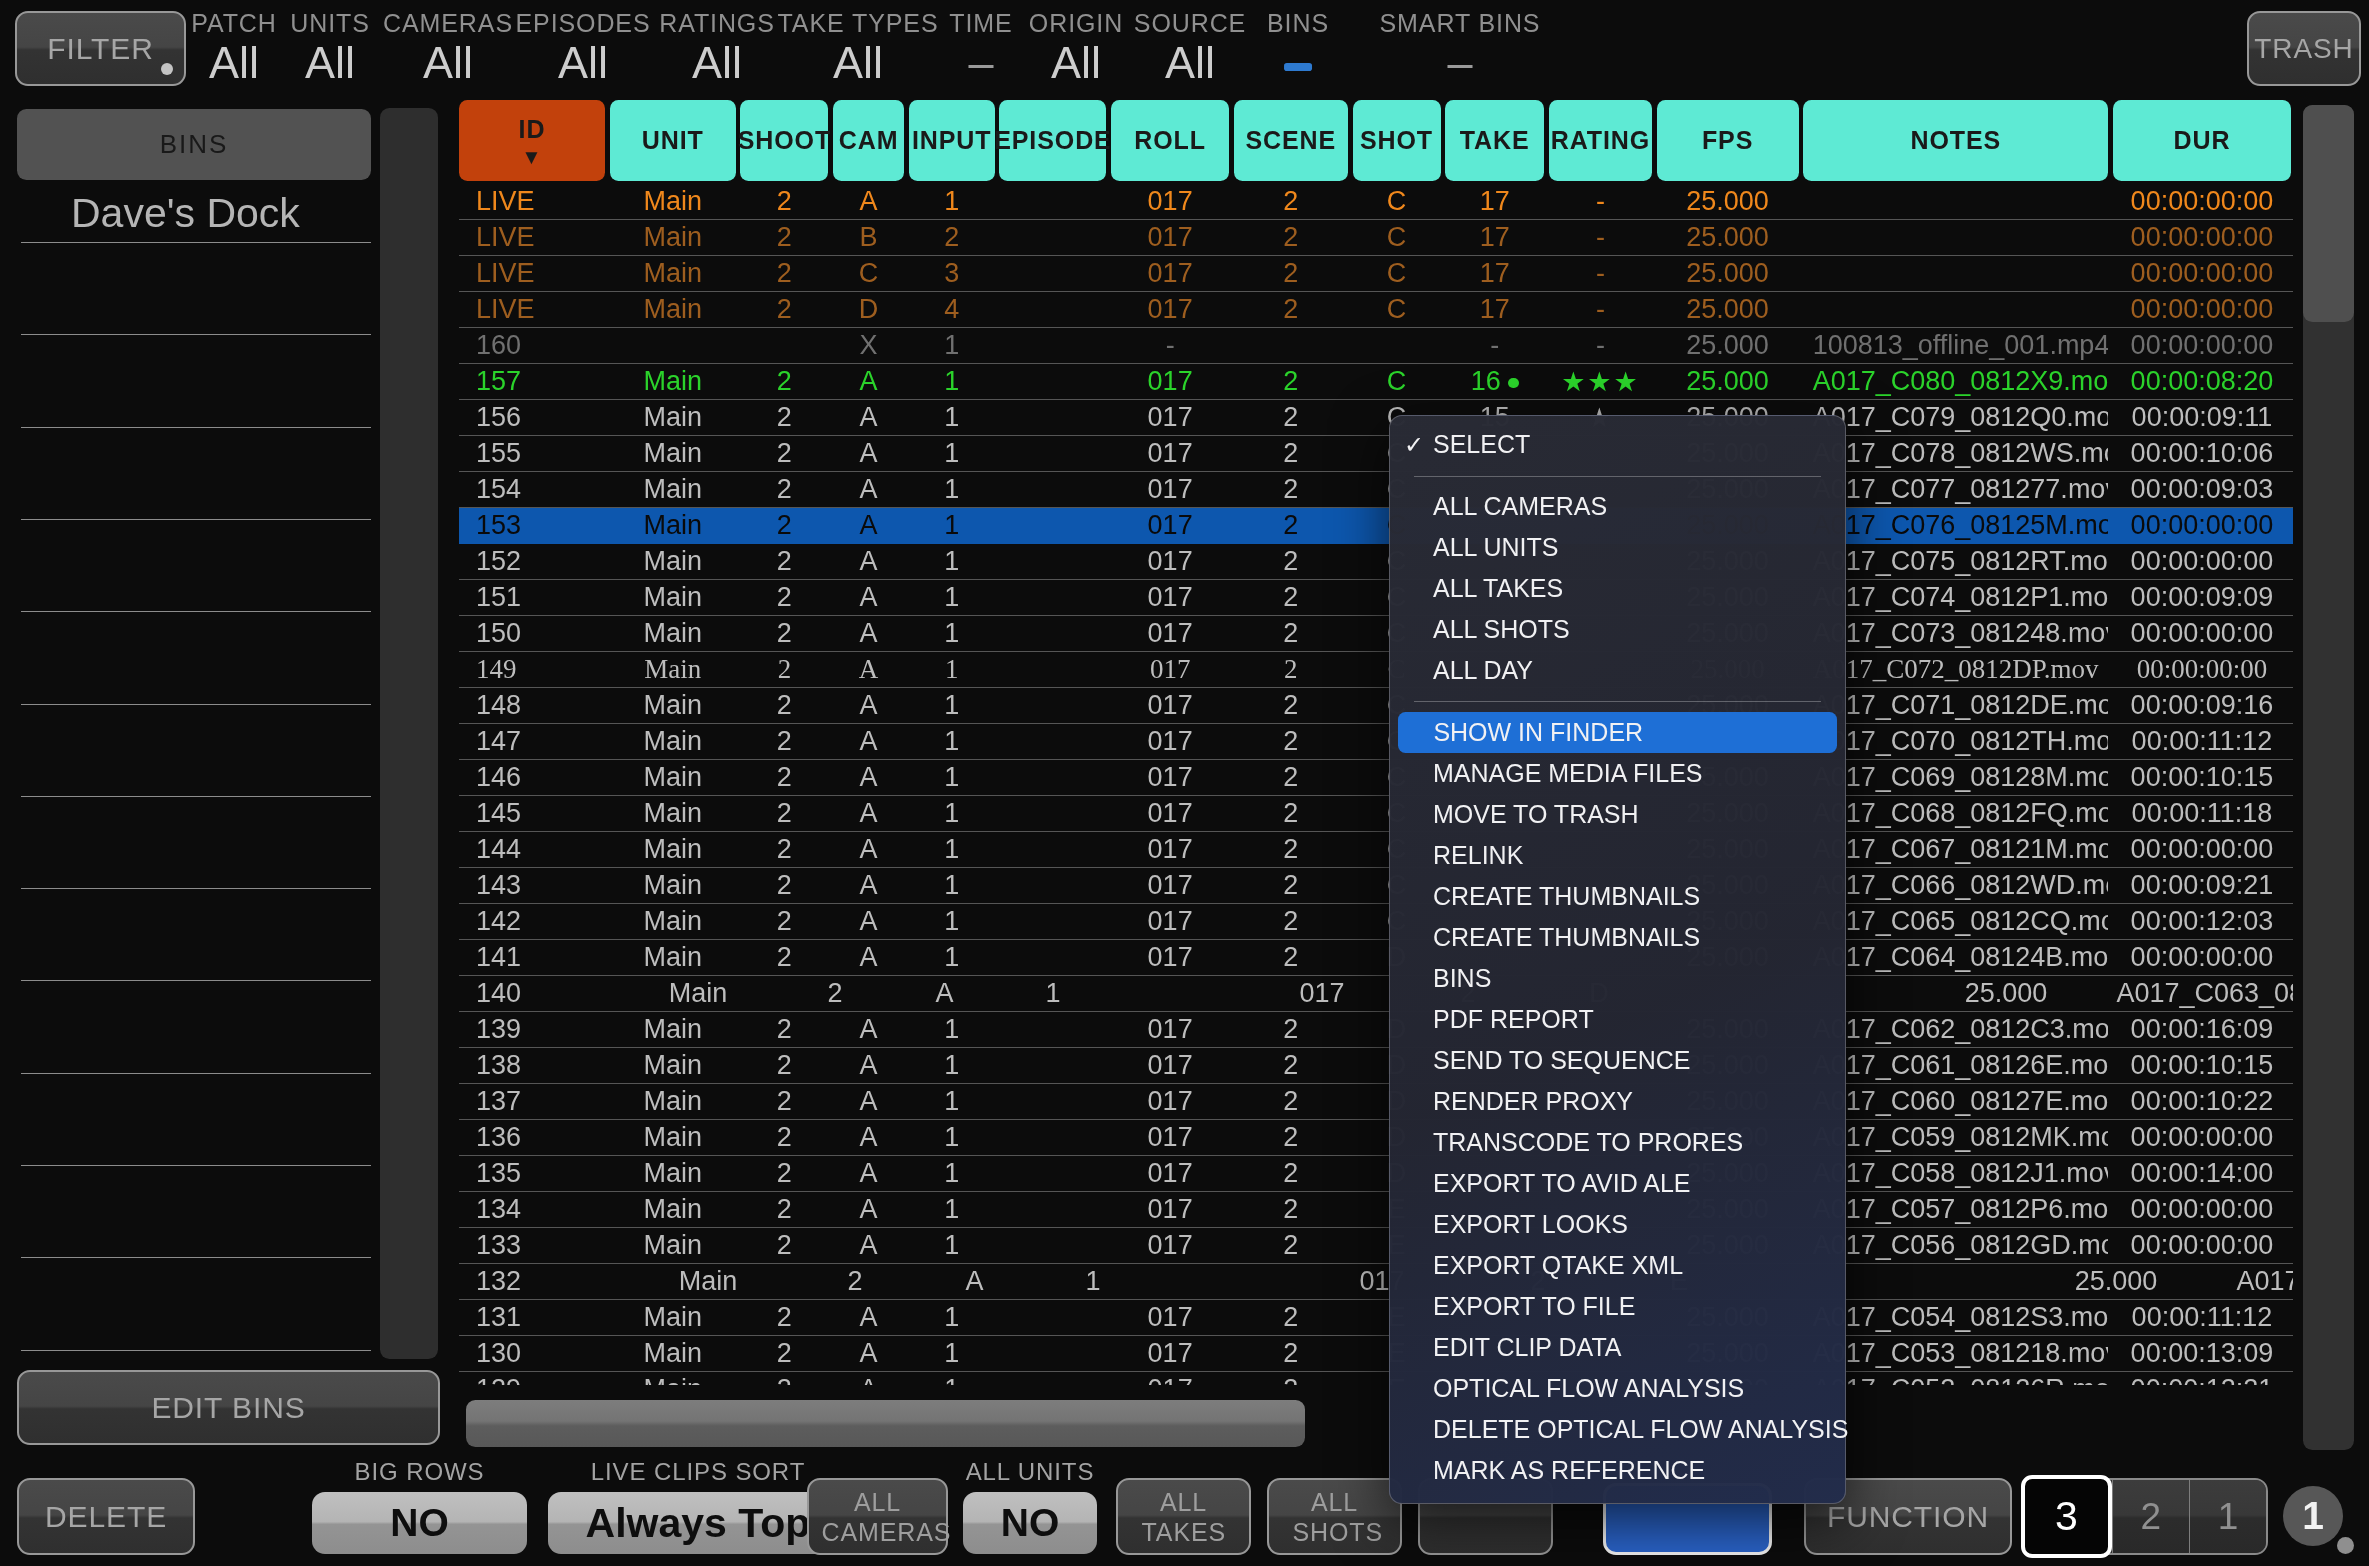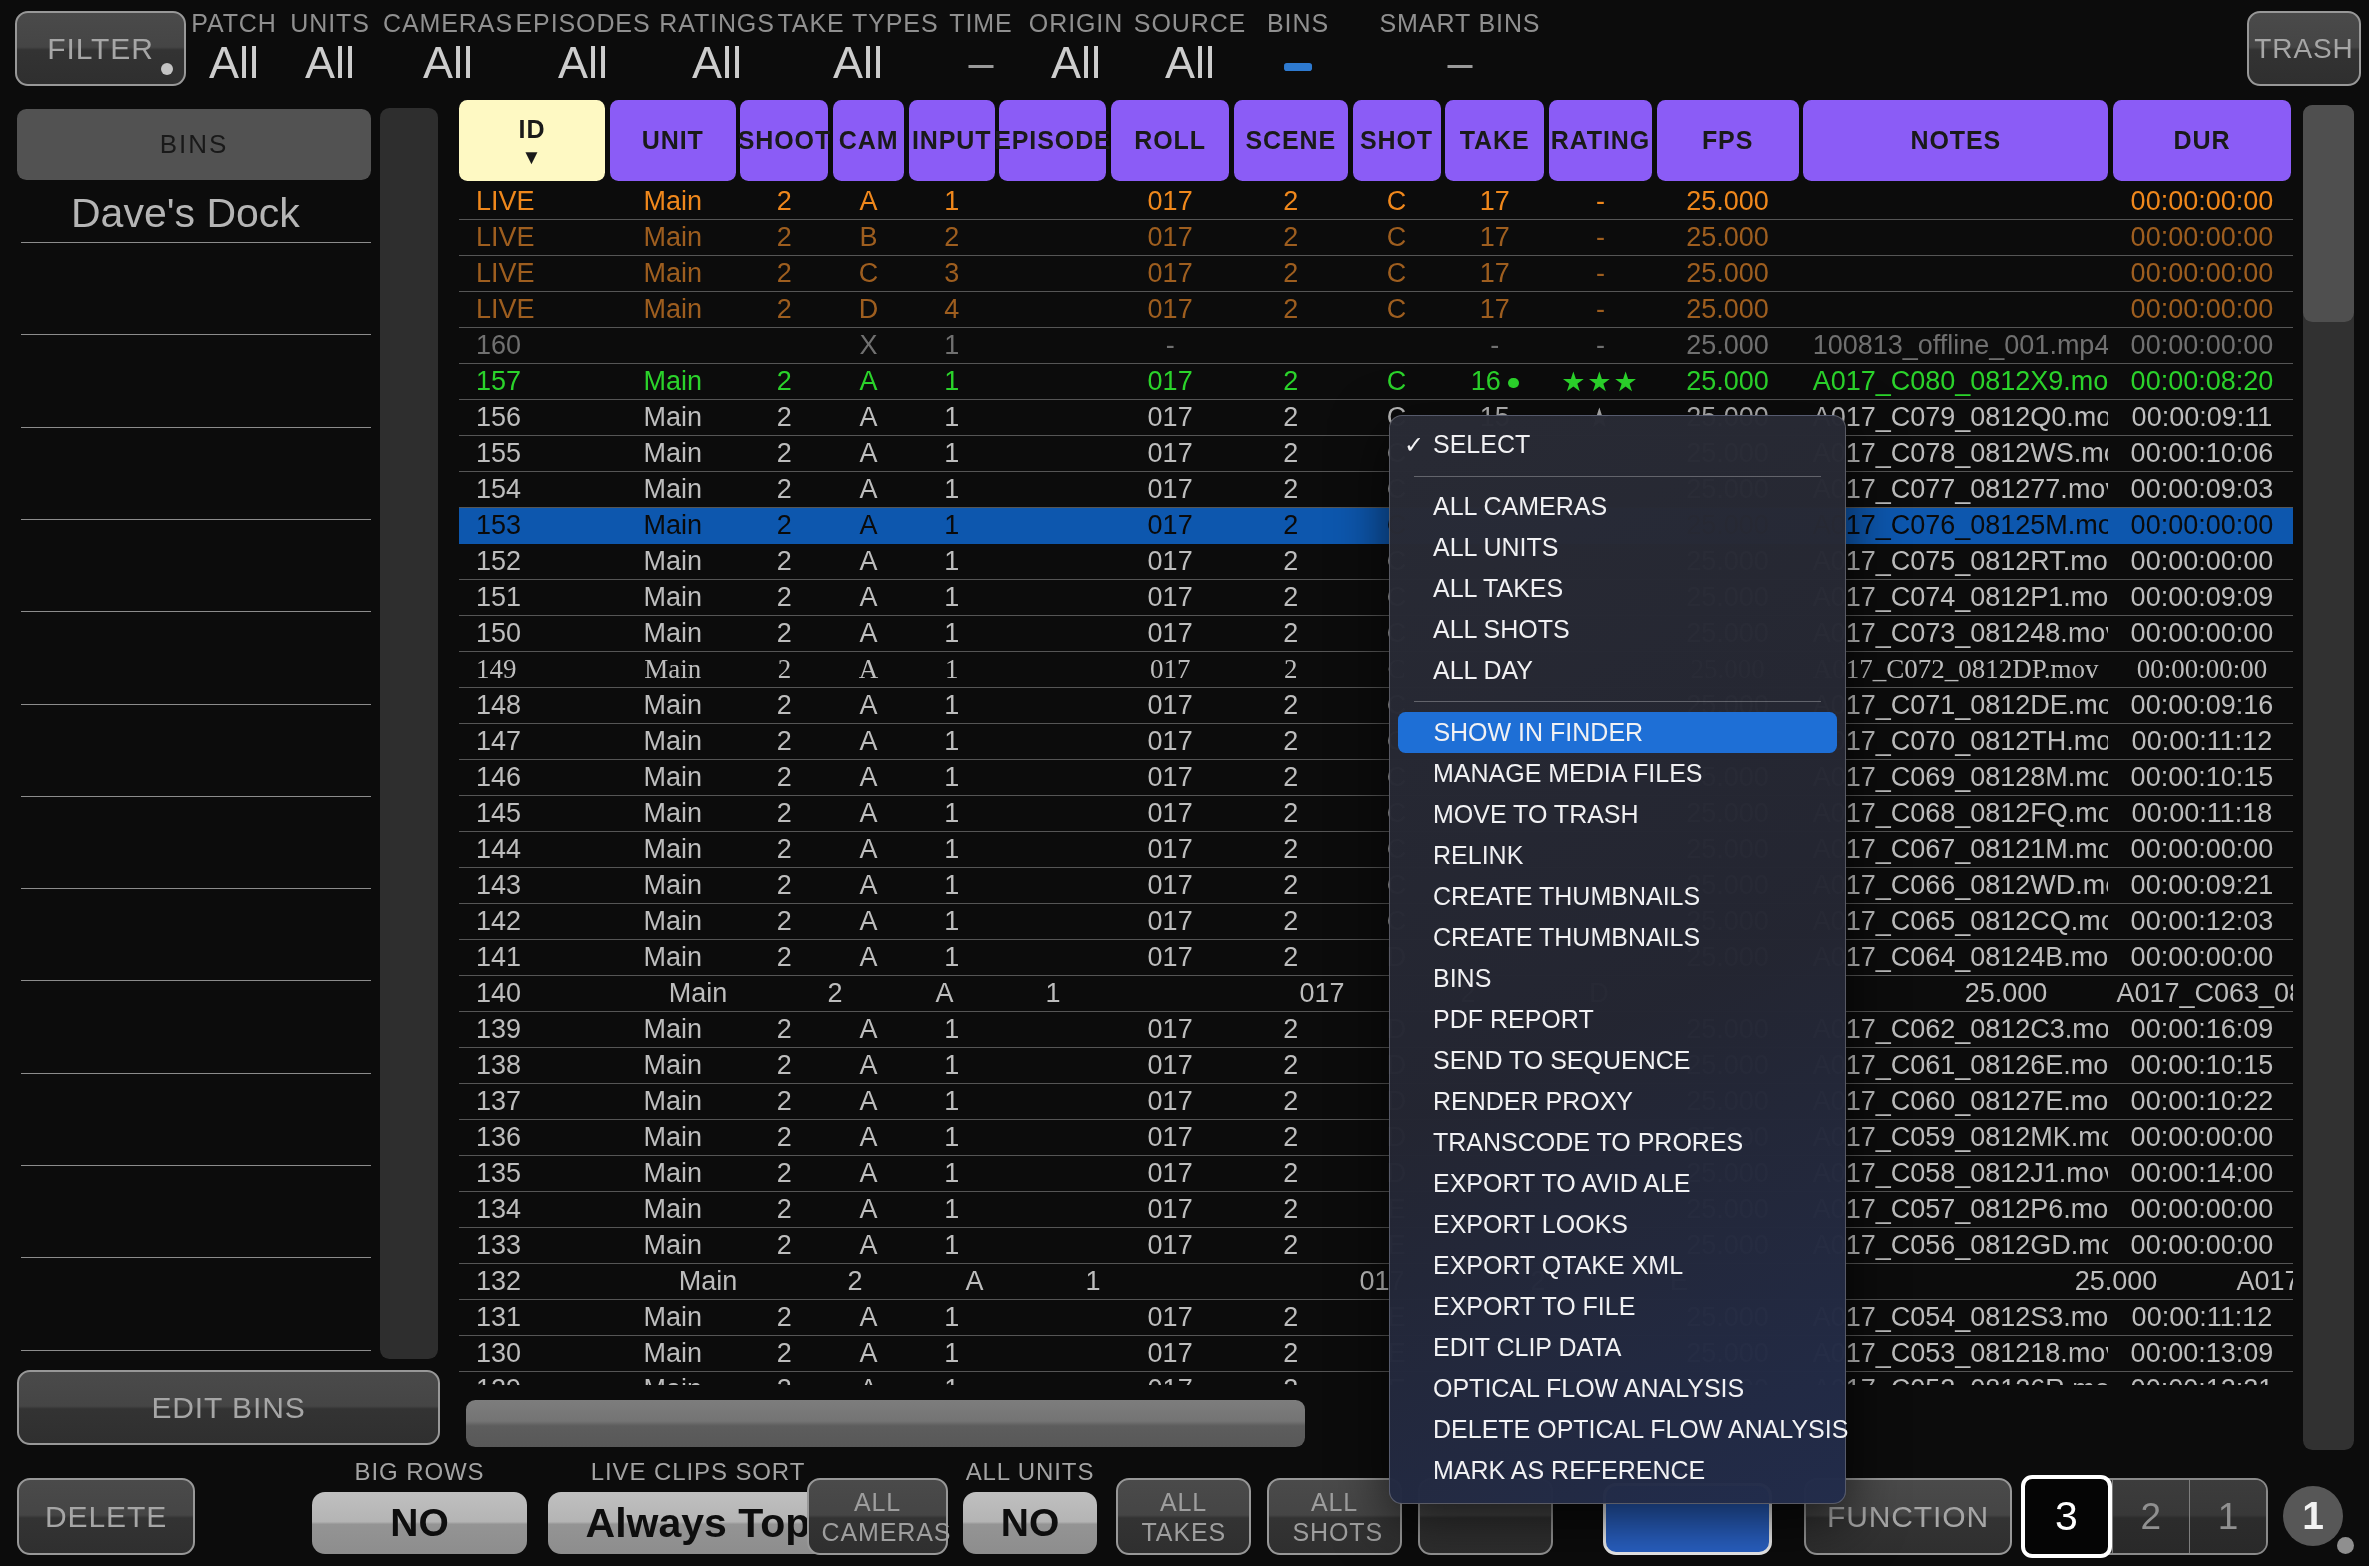--- a/index.html
+++ b/index.html
@@ -32,23 +32,23 @@
   #bins-header { position:absolute; left:17px; top:109px; width:354px; height:71px;
     background:#525252; border-radius:9.4px; display:flex; align-items:center; justify-content:center;
     color:#191919; font-size:26px; letter-spacing:1.9px; }
   #bins-list { position:absolute; left:17px; top:184px; width:356px; height:1201px; }
   .bin-name { position:absolute; left:54px; top:5.6px; color:#b5b5b5; font-size:41px; }
   .bin-sep { position:absolute; left:3.7px; right:1.9px; height:1.4px; background:#8d8d8d; }
   #bins-scrollbar { position:absolute; left:380px; top:108px; width:58px; height:1251px; background:#2e2e2e; border-radius:9.4px; }
 
   
   #table-header { position:absolute; left:459px; top:100px; display:grid; column-gap:4.7px; }
-  .hcell { height:81px; background:#8b5cf6; border-radius:8.4px; display:flex; flex-direction:column;
+  .hcell { height:81px; background:#5eead4; border-radius:8.4px; display:flex; flex-direction:column;
     align-items:center; justify-content:center; color:#1a1a1a; font-size:25px; font-weight:600; letter-spacing:0.9px; }
-  .hcell.sorted { background:#fef9c3; }
+  .hcell.sorted { background:#c2410c; }
   .hcell .arrow { font-size:20.6px; line-height:19px; margin-top:3.7px; }
 
   #rows { position:absolute; left:459px; top:184px; width:1834px; height:1201px; overflow:hidden; }
   .row { display:grid; column-gap:4.7px; height:36px; border-bottom:1.9px solid #565656; align-items:center; }
   .cell { font-size:27px; text-align:center; white-space:nowrap; overflow:hidden; }
   .cell.c-id { text-align:left; padding-left:17px; }
   .cell.c-notes { text-align:left; padding-left:9.4px; }
   .row-normal .cell { color:#bdbdbd; }
   .row-live .cell { color:#f0881c; }
   .row-live-dim .cell { color:#9e5e1f; }

